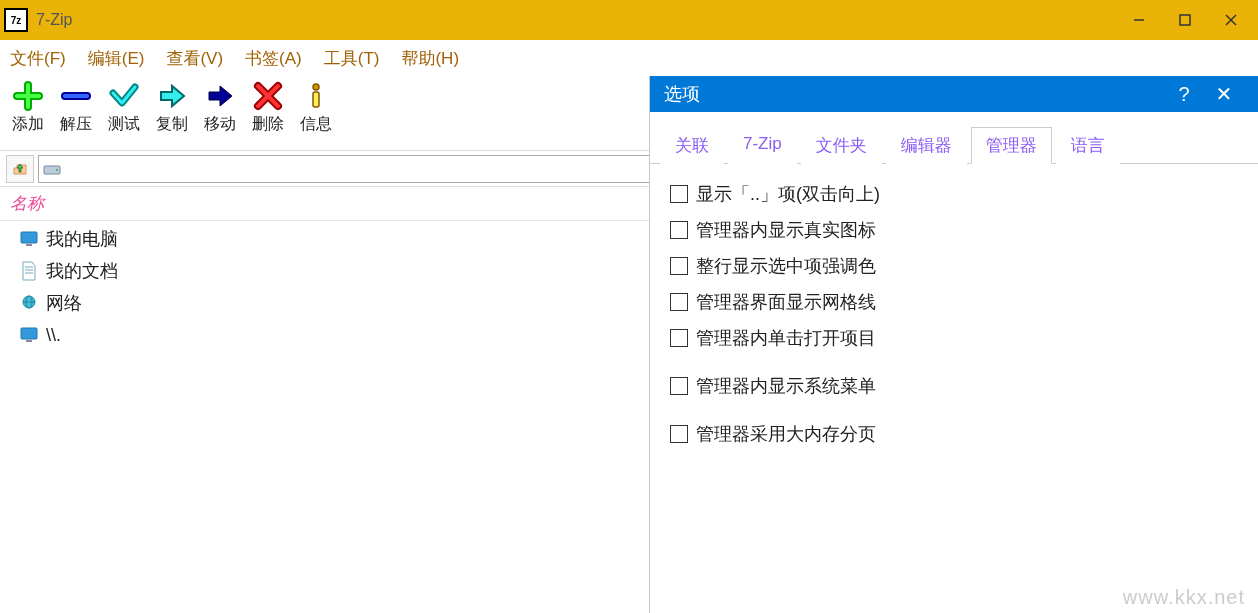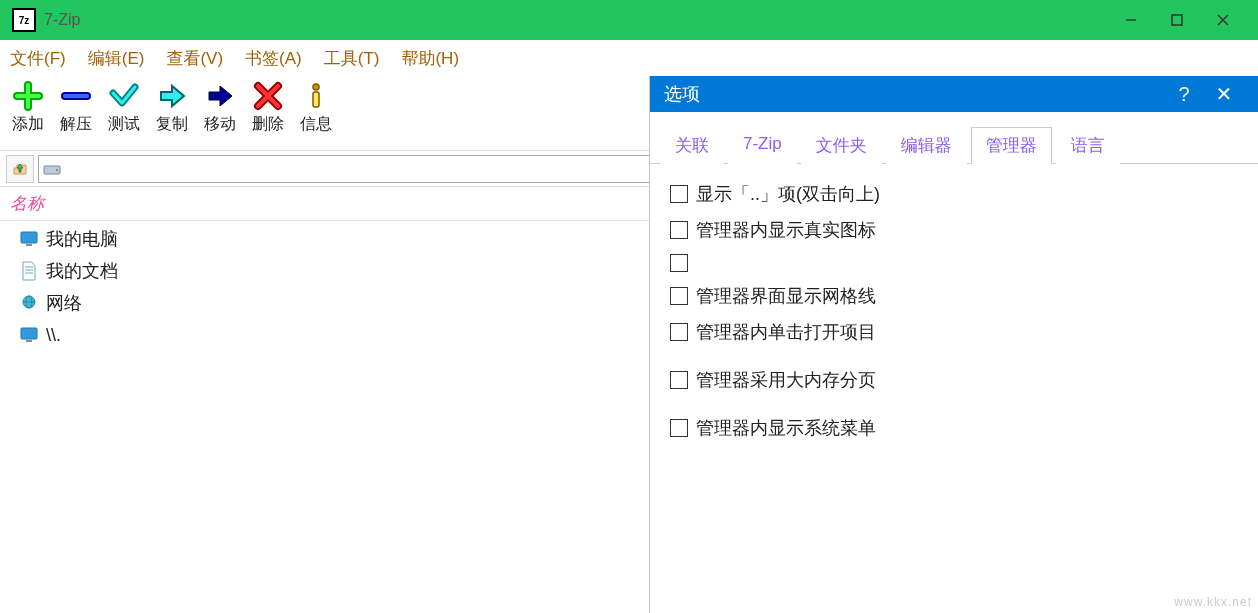--- a/index.html
+++ b/index.html
@@ -1,19 +1,19 @@
 <!DOCTYPE html>
 <html><head>
 <meta charset="utf-8">
 <style>
 * { box-sizing: border-box; margin: 0; padding: 0; }
 body { font-family: "Microsoft YaHei", "Segoe UI", sans-serif; font-size: 15px; background: #fff; width: 1258px; height: 613px; overflow: hidden; position: relative; }
 
 
-.titlebar { height: 40px; display: flex; align-items: center; padding: 0 12px; background: #22c55e; }
+.titlebar { height: 40px; display: flex; align-items: center; padding: 0 4px; background: #eab308; }
 .app-icon { width: 24px; height: 24px; border: 2px solid #000; background: #fff; color: #000; font-size: 10px; font-weight: bold; display: inline-flex; align-items: center; justify-content: center; margin-right: 8px; }
 .app-title { color: #555; font-size: 16px; }
 .titlebar-spacer { flex: 1; }
 .win-btn { width: 46px; height: 32px; display: inline-flex; align-items: center; justify-content: center; color: #555; font-size: 16px; }
 .win-btn svg { stroke: #333; }
 
 
 .menubar { height: 36px; display: flex; align-items: center; padding: 0 8px; gap: 18px; font-size: 17px; color: #a16207; }
 .menu-item { padding: 2px 2px; }
 
@@ -43,21 +43,21 @@
 .dialog-help, .dialog-close { width: 40px; text-align: center; font-size: 20px; cursor: pointer; }
 .dialog-body { padding: 0; background: #fff; }
 .tabs { display: flex; padding: 14px 10px 0 10px; gap: 4px; border-bottom: 1px solid #ccc; }
 .tab { padding: 6px 14px; font-size: 17px; color: #8b5cf6; border: 1px solid transparent; border-bottom: none; cursor: pointer; position: relative; top: 1px; background: #fff; }
 .tab.active { border: 1px solid #ccc; border-bottom: 1px solid #fff; background: #fff; }
 .tab-content { padding: 18px 20px; }
 .chk-row { display: flex; align-items: center; gap: 8px; font-size: 18px; color: #222; margin-bottom: 12px; }
 .chk-row.gap-above { margin-top: 24px; }
 .chk { width: 18px; height: 18px; border: 1.5px solid #333; background: #fff; flex-shrink: 0; }
 
-.watermark { position: absolute; right: 6px; bottom: 4px; color: #ccc; font-size: 12px; font-family: Arial, sans-serif; letter-spacing: 1px; pointer-events: none; margin-left: 40px; }
+.watermark { position: absolute; right: 13px; bottom: 4px; color: #ccc; font-size: 20px; font-family: Arial, sans-serif; letter-spacing: 1px; pointer-events: none; margin-left: 40px; }
 </style>
 </head>
 <body>
 
 <div class="titlebar">
   <span class="app-icon">7z</span>
   <span class="app-title">7-Zip</span>
   <span class="titlebar-spacer"></span>
   <span class="win-btn">
       <svg width="12" height="12">
@@ -231,35 +231,36 @@
         <div class="chk-row">
             <span class="chk"></span>
             <span>显示「..」项(双击向上)</span>
           </div>
         <div class="chk-row">
             <span class="chk"></span>
             <span>管理器内显示真实图标</span>
           </div>
         <div class="chk-row">
             <span class="chk"></span>
+            <span>整行显示选中项强调色</span>
           </div>
         <div class="chk-row">
             <span class="chk"></span>
             <span>管理器界面显示网格线</span>
           </div>
         <div class="chk-row">
             <span class="chk"></span>
             <span>管理器内单击打开项目</span>
           </div>
         <div class="chk-row gap-above">
             <span class="chk"></span>
+            <span>管理器内显示系统菜单</span>
+          </div>
+        <div class="chk-row gap-above">
+            <span class="chk"></span>
             <span>管理器采用大内存分页</span>
           </div>
-        <div class="chk-row gap-above">
-            <span class="chk"></span>
-            <span>管理器内显示系统菜单</span>
-          </div>
       </div>
     </div>
   </div>
 </div>
 
 <div class="watermark">www.kkx.net</div>
 
 </body></html>

